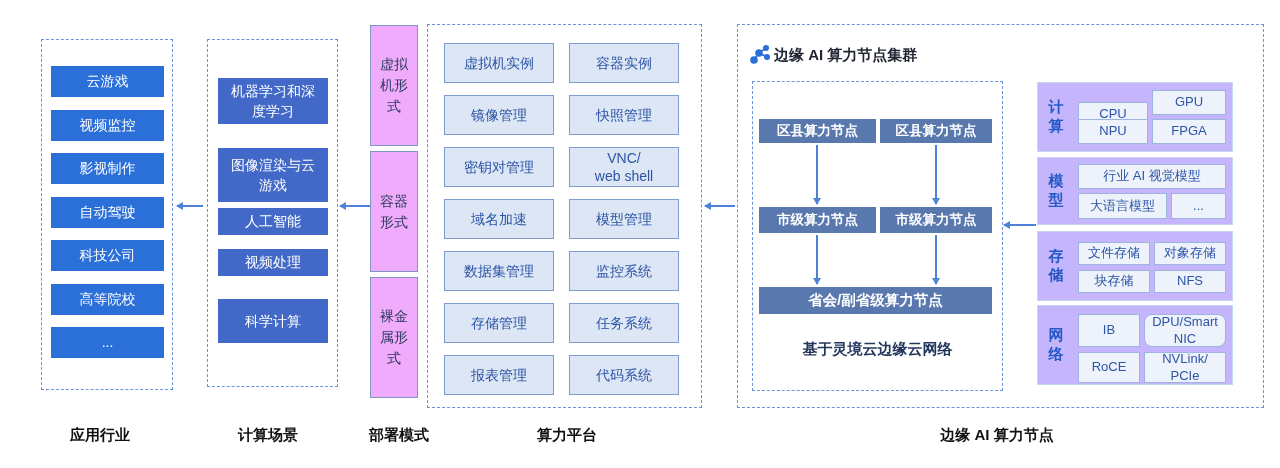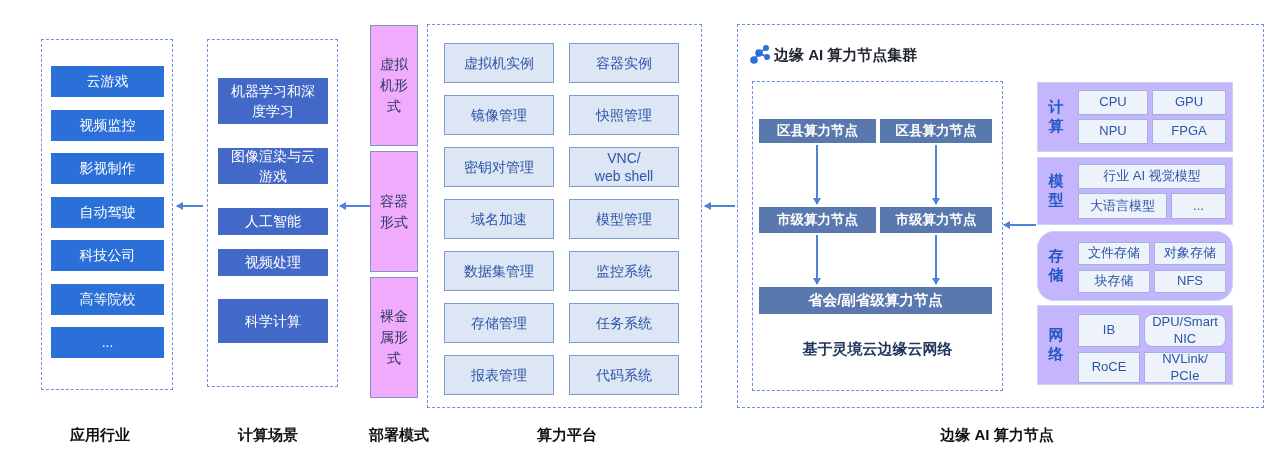--- a/index.html
+++ b/index.html
@@ -51,21 +51,21 @@
     <div class="blue-item" style="left:9px;top:70px;width:113px;height:31px;">视频监控</div>
     <div class="blue-item" style="left:9px;top:113px;width:113px;height:31px;">影视制作</div>
     <div class="blue-item" style="left:9px;top:157px;width:113px;height:31px;">自动驾驶</div>
     <div class="blue-item" style="left:9px;top:200px;width:113px;height:31px;">科技公司</div>
     <div class="blue-item" style="left:9px;top:244px;width:113px;height:31px;">高等院校</div>
     <div class="blue-item" style="left:9px;top:287px;width:113px;height:31px;">...</div>
   </div>
 
   <div class="dashbox" style="left:207px;top:39px;width:129px;height:346px;">
     <div class="blue-item scn" style="left:10px;top:38px;width:110px;height:46px;">机器学习和深度学习</div>
-    <div class="blue-item scn" style="left:10px;top:108px;width:110px;height:36px;">图像渲染与云游戏</div>
+    <div class="blue-item scn" style="left:10px;top:108px;width:110px;height:54px;">图像渲染与云游戏</div>
     <div class="blue-item scn" style="left:10px;top:168px;width:110px;height:27px;">人工智能</div>
     <div class="blue-item scn" style="left:10px;top:209px;width:110px;height:27px;">视频处理</div>
     <div class="blue-item scn" style="left:10px;top:259px;width:110px;height:44px;">科学计算</div>
   </div>
 
   <div class="dep-box" style="top:25px;">虚拟机形式</div>
   <div class="dep-box" style="top:151px;">容器形式</div>
   <div class="dep-box" style="top:277px;">裸金属形式</div>
 
   <div class="dashbox" style="left:427px;top:24px;width:273px;height:382px;">
@@ -117,34 +117,34 @@
       <div class="varrow" style="left:182px;top:153px;height:49px;"></div>
 
       <div class="node" style="left:6px;top:205px;width:233px;height:27px;font-size:14.5px;">省会/副省级算力节点</div>
 
       <div class="net-note">基于灵境云边缘云网络</div>
     </div>
   </div>
 
   <div class="hw-panel" style="top:82px;height:70px;">
     <div class="hw-label">计算</div>
-    <div class="hw-item" style="left:40px;top:7px;width:70px;height:25px;">CPU</div>
+    <div class="hw-item" style="left:40px;top:19px;width:70px;height:25px;">CPU</div>
     <div class="hw-item" style="left:114px;top:7px;width:74px;height:25px;">GPU</div>
     <div class="hw-item" style="left:40px;top:36px;width:70px;height:25px;">NPU</div>
     <div class="hw-item" style="left:114px;top:36px;width:74px;height:25px;">FPGA</div>
   </div>
 
   <div class="hw-panel" style="top:157px;height:68px;">
     <div class="hw-label">模型</div>
     <div class="hw-item" style="left:40px;top:6px;width:148px;height:25px;">行业 AI 视觉模型</div>
     <div class="hw-item" style="left:40px;top:35px;width:89px;height:26px;">大语言模型</div>
     <div class="hw-item" style="left:133px;top:35px;width:55px;height:26px;">...</div>
   </div>
 
-  <div class="hw-panel" style="top:231px;height:70px;border-radius:17px;">
+  <div class="hw-panel" style="top:231px;height:70px;">
     <div class="hw-label">存储</div>
     <div class="hw-item" style="left:40px;top:10px;width:72px;height:23px;">文件存储</div>
     <div class="hw-item" style="left:116px;top:10px;width:72px;height:23px;">对象存储</div>
     <div class="hw-item" style="left:40px;top:38px;width:72px;height:23px;">块存储</div>
     <div class="hw-item" style="left:116px;top:38px;width:72px;height:23px;">NFS</div>
   </div>
 
   <div class="hw-panel" style="top:305px;height:80px;">
     <div class="hw-label">网络</div>
     <div class="hw-item" style="left:40px;top:8px;width:62px;height:33px;">IB</div>

